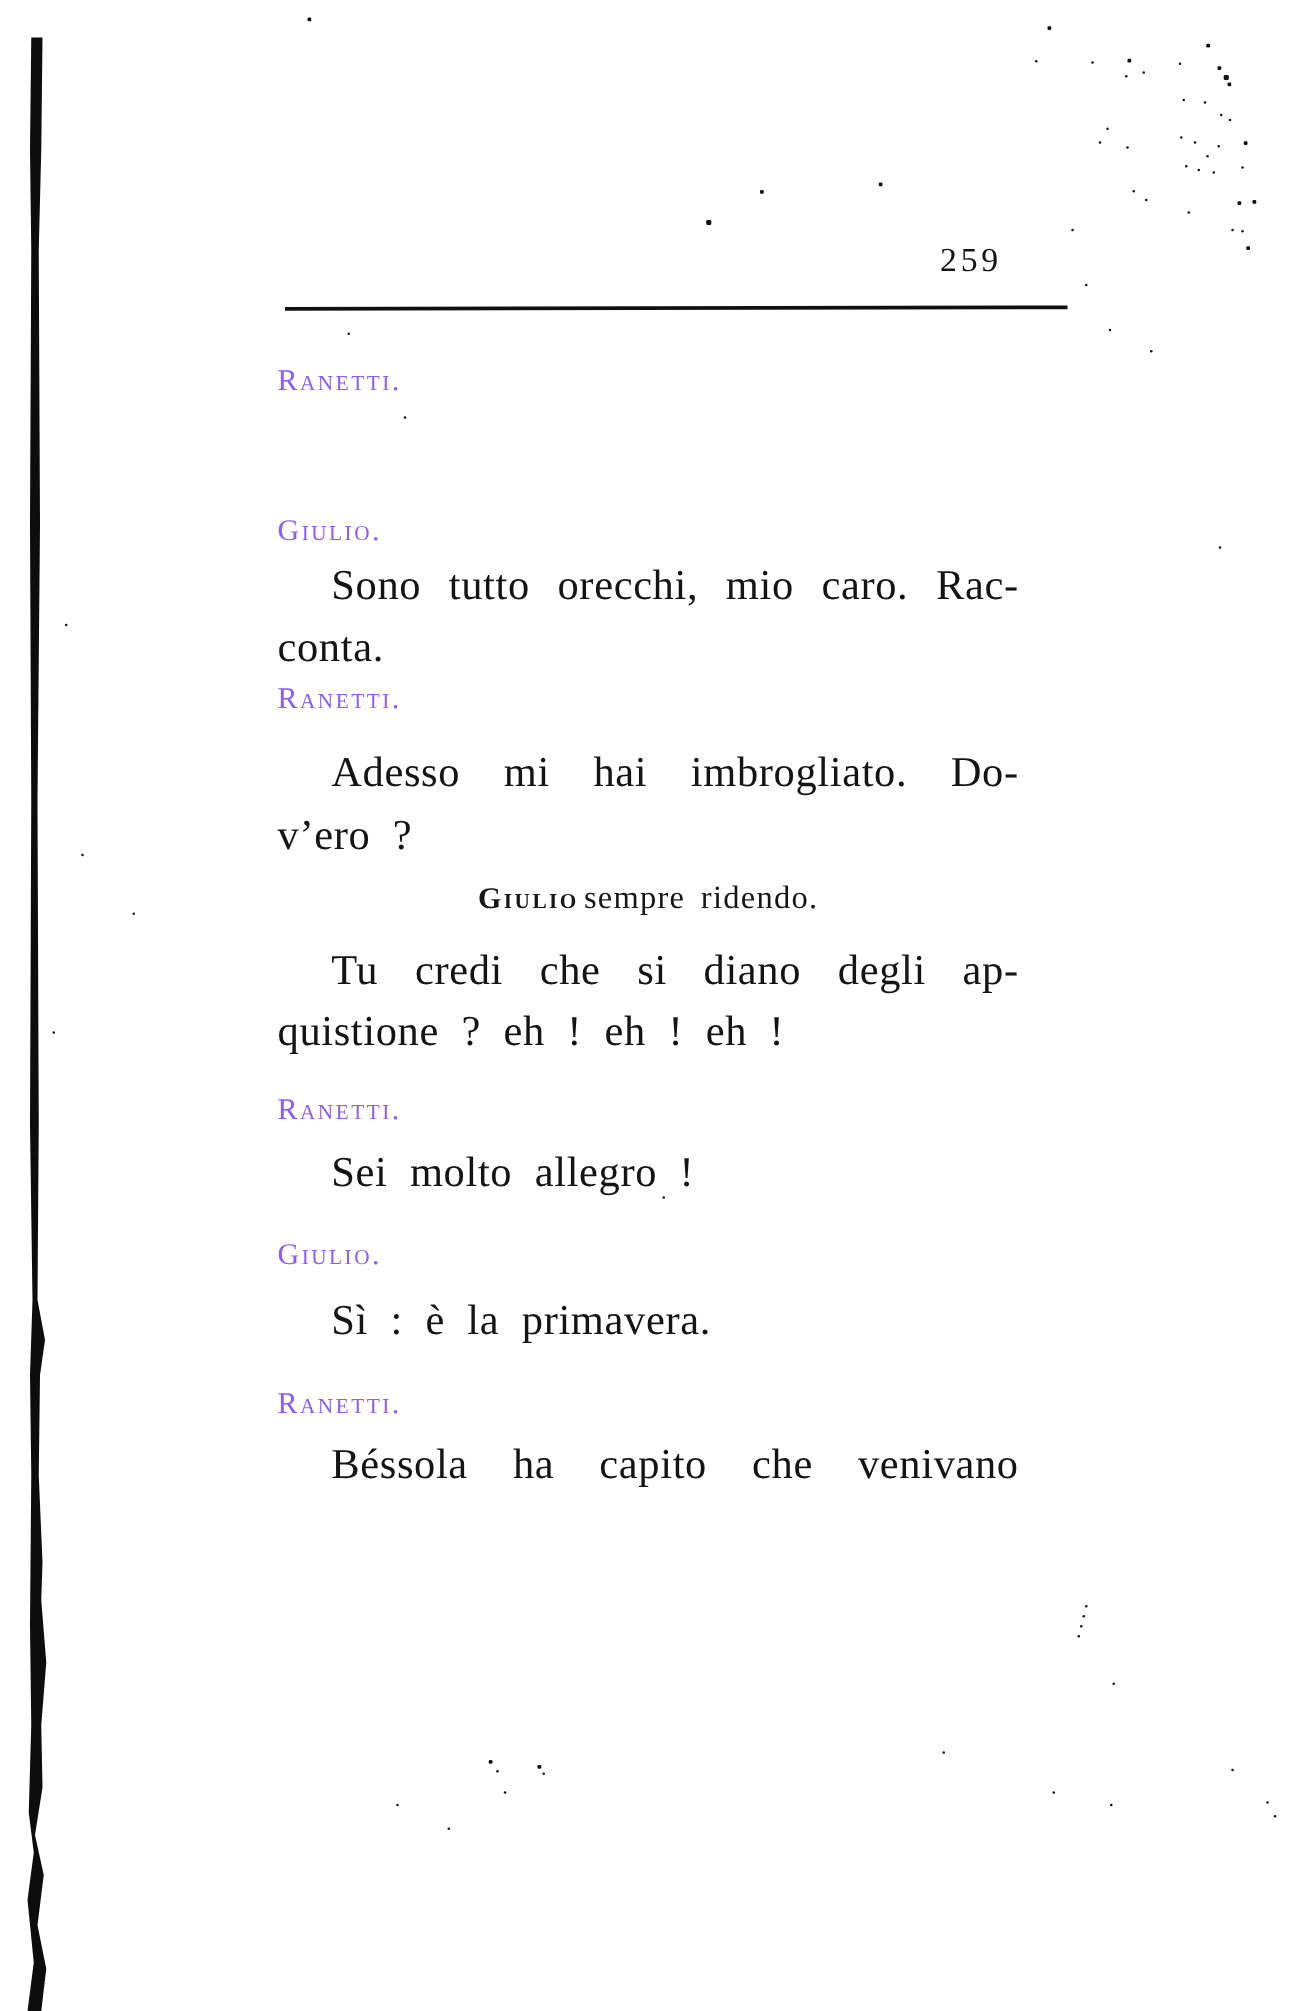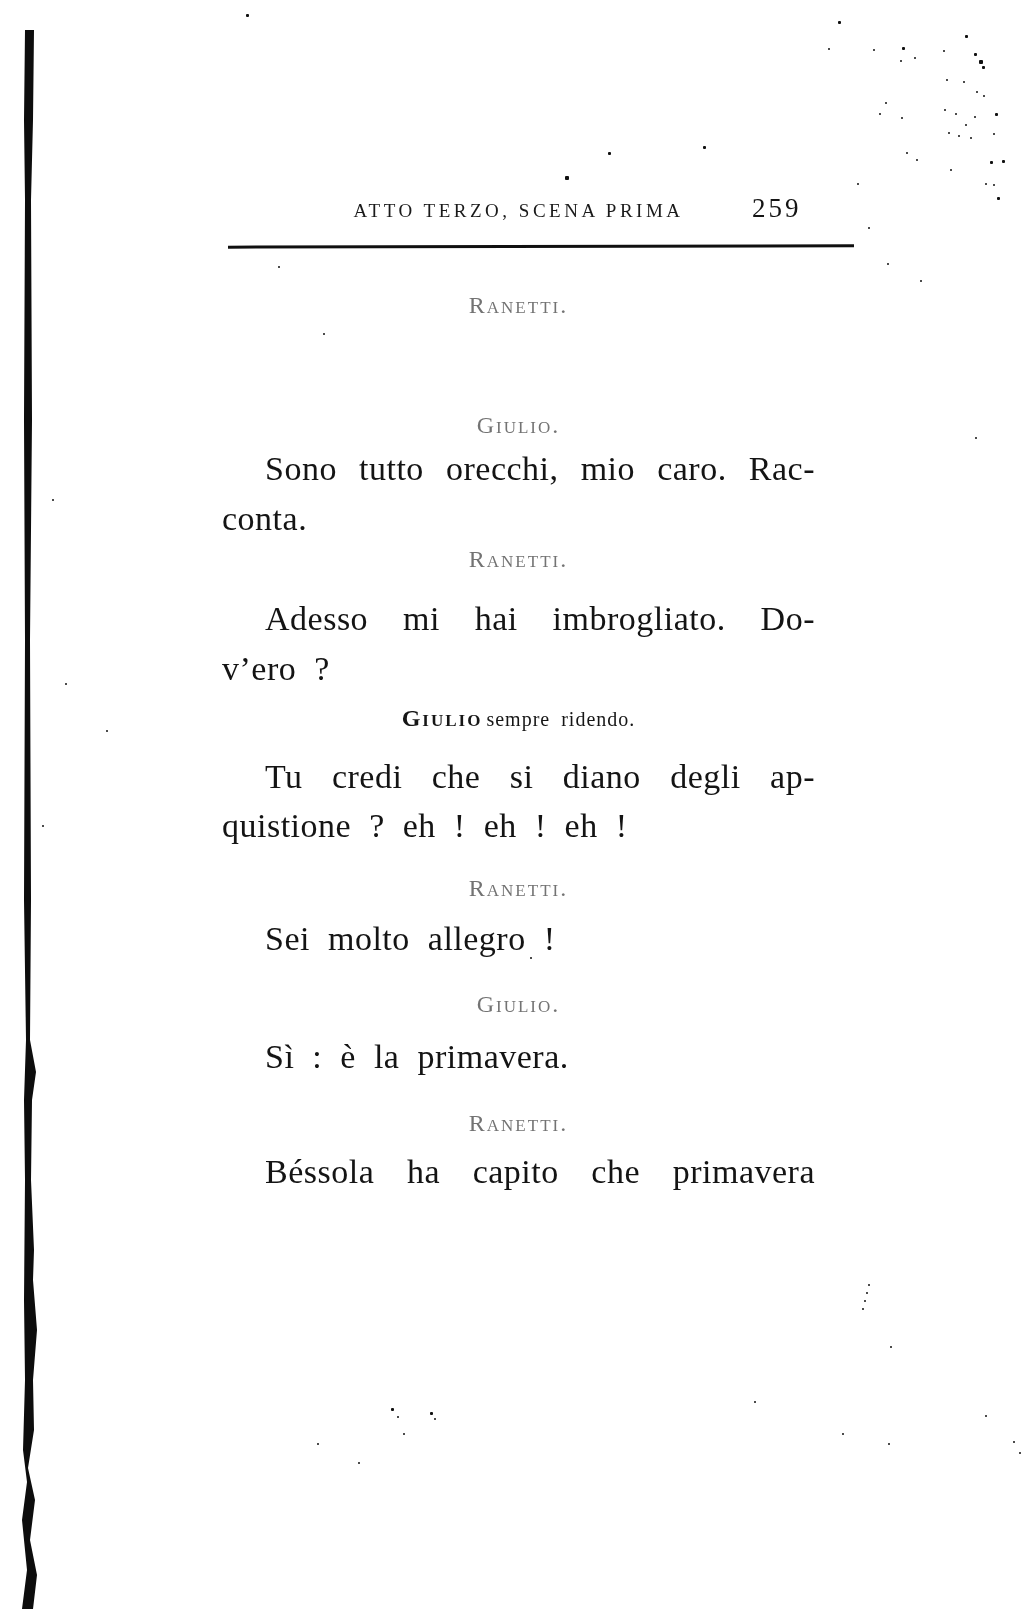--- a/index.html
+++ b/index.html
@@ -20,30 +20,30 @@
   .page-number{
     position:absolute;top:193px;left:752px;width:56px;
     font-size:27px;letter-spacing:3px;text-align:left;
   }
   .head-rule{
     position:absolute;top:245px;left:228px;width:626px;height:3px;
     background:#101010;transform:rotate(-0.12deg);
   }
   
   .speaker{
-    position:absolute;left:222px;width:593px;text-align:center;
+    position:absolute;left:222px;width:593px;text-align:left;
     font-variant:small-caps;font-size:24px;letter-spacing:2px;
-    line-height:28px;color:#737373;
+    line-height:28px;color:#8b5cf6;
   }
   .stage{
     position:absolute;left:222px;width:593px;text-align:center;
     line-height:30px;color:#161616;white-space:nowrap;
   }
   .stage .sp{font-variant:small-caps;font-size:24px;letter-spacing:2px;font-weight:bold;}
-  .stage .dir{font-size:20px;letter-spacing:1px;word-spacing:5px;}
+  .stage .dir{font-size:26px;letter-spacing:1px;word-spacing:5px;}
   
   .bodyline{
     position:absolute;left:222px;width:593px;
     font-size:34px;line-height:40px;
     letter-spacing:0.5px;word-spacing:9px;
     white-space:nowrap;color:#141414;
   }
   .indent{padding-left:43px;width:550px;}
   .just{
     white-space:normal;word-spacing:2px;
@@ -60,21 +60,20 @@
 <div class="page">
 
   <svg class="spine" width="60" height="1609" viewBox="0 0 60 1609">
     <polygon fill="#0d0d0d" points="
       25,30 34,30 33,120 31,200 32,420 30,640 31,900 30,1040 36,1072 32,1100
       31,1180 34,1250 33,1280 37,1330 33,1380 34,1430 28,1468 35,1500 30,1540
       37,1575 33,1609 22,1609 27,1570 22,1520 27,1482 23,1450 25,1380 24,1300
       25,1180 24,1100 26,1040 24,900 25,640 24,420 25,200 24,120 25,30"></polygon>
   </svg>
 
-  <div class="running-head">ATTO TERZO, SCENA PRIMA</div>
   <div class="page-number">259</div>
   <div class="head-rule"></div>
 
   <div class="speaker" style="top:291px">Ranetti.</div>
 
 
   <div class="speaker" style="top:411px">Giulio.</div>
 
   <div class="bodyline indent just" style="top:449px">Sono tutto orecchi, mio caro. Rac-</div>
   <div class="bodyline" style="top:499px">conta.</div>
@@ -95,21 +94,21 @@
   <div class="speaker" style="top:874px">Ranetti.</div>
 
   <div class="bodyline indent" style="top:919px">Sei molto allegro !</div>
 
   <div class="speaker" style="top:990px">Giulio.</div>
 
   <div class="bodyline indent" style="top:1037px">Sì : è la primavera.</div>
 
   <div class="speaker" style="top:1109px">Ranetti.</div>
 
-  <div class="bodyline indent just" style="top:1152px">Béssola ha capito che primavera</div>
+  <div class="bodyline indent just" style="top:1152px">Béssola ha capito che venivano</div>
 
   <div>
       <div class="speck" style="left: 246px; top: 14px; width: 3px; height: 3px;"></div>
       <div class="speck" style="left: 608px; top: 152px; width: 3px; height: 3px;"></div>
       <div class="speck" style="left: 565px; top: 176px; width: 4px; height: 4px;"></div>
       <div class="speck" style="left: 703px; top: 146px; width: 3px; height: 3px;"></div>
       <div class="speck" style="left: 838px; top: 21px; width: 3px; height: 3px;"></div>
       <div class="speck" style="left: 965px; top: 35px; width: 3px; height: 3px;"></div>
       <div class="speck" style="left: 828px; top: 48px; width: 2px; height: 2px;"></div>
       <div class="speck" style="left: 873px; top: 49px; width: 2px; height: 2px;"></div>

